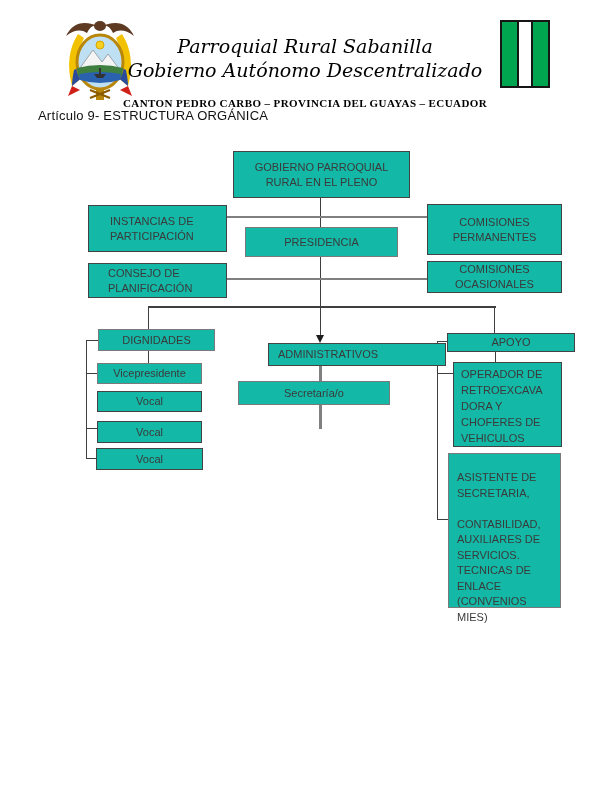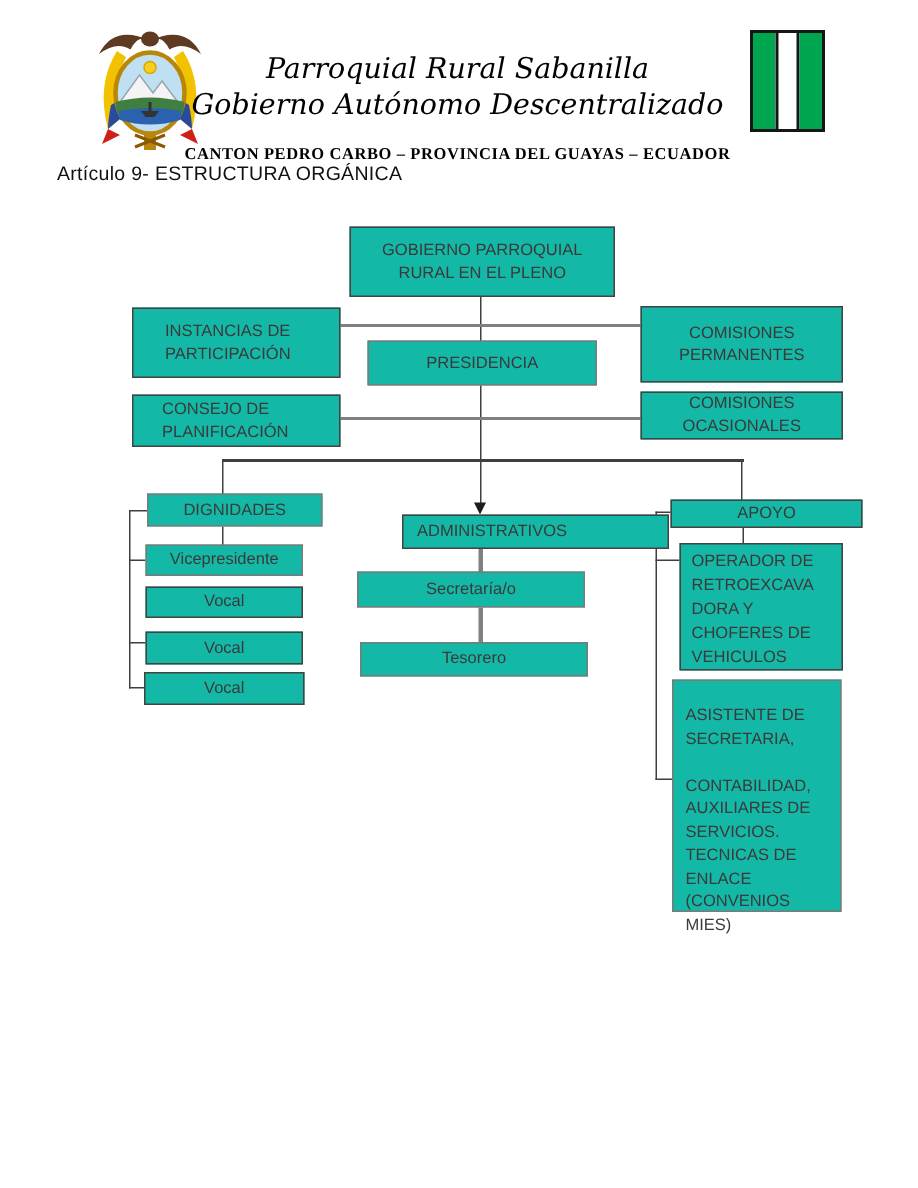--- a/index.html
+++ b/index.html
@@ -122,21 +122,20 @@
   <div class="box" style="left:97px;top:391px;width:105px;height:21px;">Vocal</div>
 
   <div class="box" style="left:97px;top:421px;width:105px;height:22px;">Vocal</div>
 
   <div class="box" style="left:96px;top:448px;width:107px;height:22px;">Vocal</div>
 
   <div class="box al" style="left:248px;top:343px;width:178px;height:23px;padding-left:9px;margin-left:20px;">ADMINISTRATIVOS</div>
 
   <div class="box b-gray" style="left:238px;top:381px;width:152px;height:24px;">Secretaría/o</div>
 
-  <div class="box b-gray" style="left:240px;top:428px;width:152px;height:23px;">Tesorero</div>
 
   <div class="box" style="left:447px;top:333px;width:128px;height:19px;">APOYO</div>
 
   <div class="box al top-al" style="left:453px;top:362px;width:109px;height:85px;padding:3px 2px 16px 7px;line-height:16px;">OPERADOR DE
 RETROEXCAVA
 DORA Y
 CHOFERES DE
 VEHICULOS</div>
 
   <div class="box al top-al b-gray" style="left:448px;top:453px;width:113px;height:155px;padding:16px 2px 0 8px;line-height:15.5px;">ASISTENTE DE

